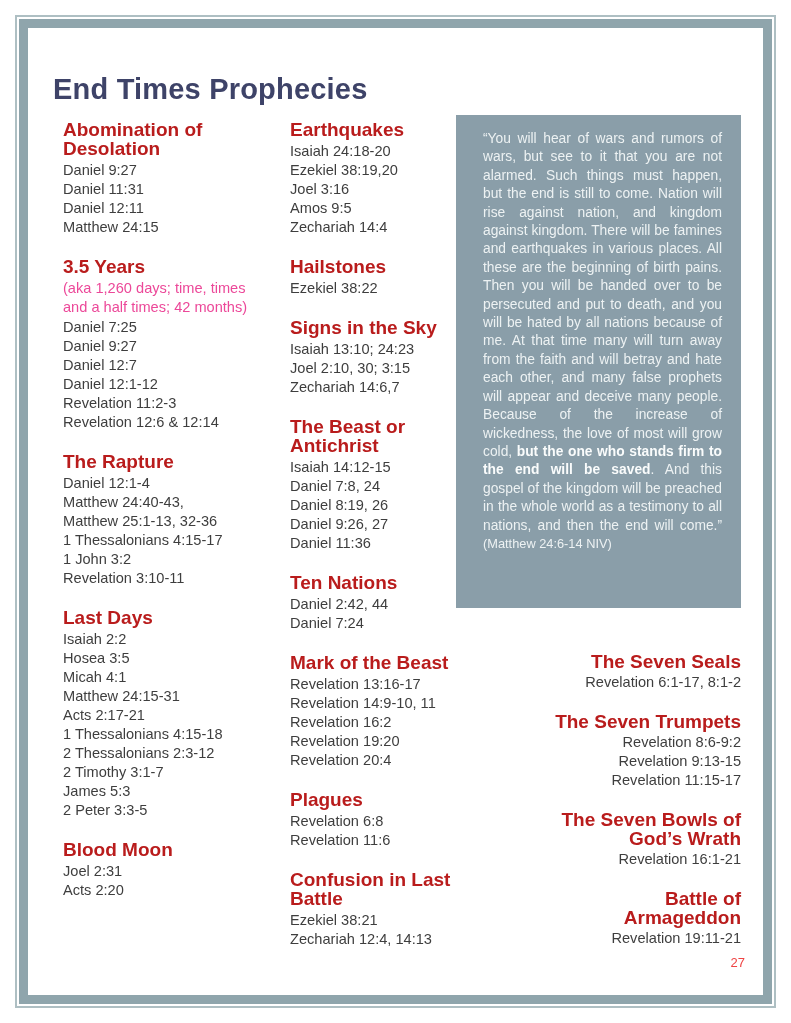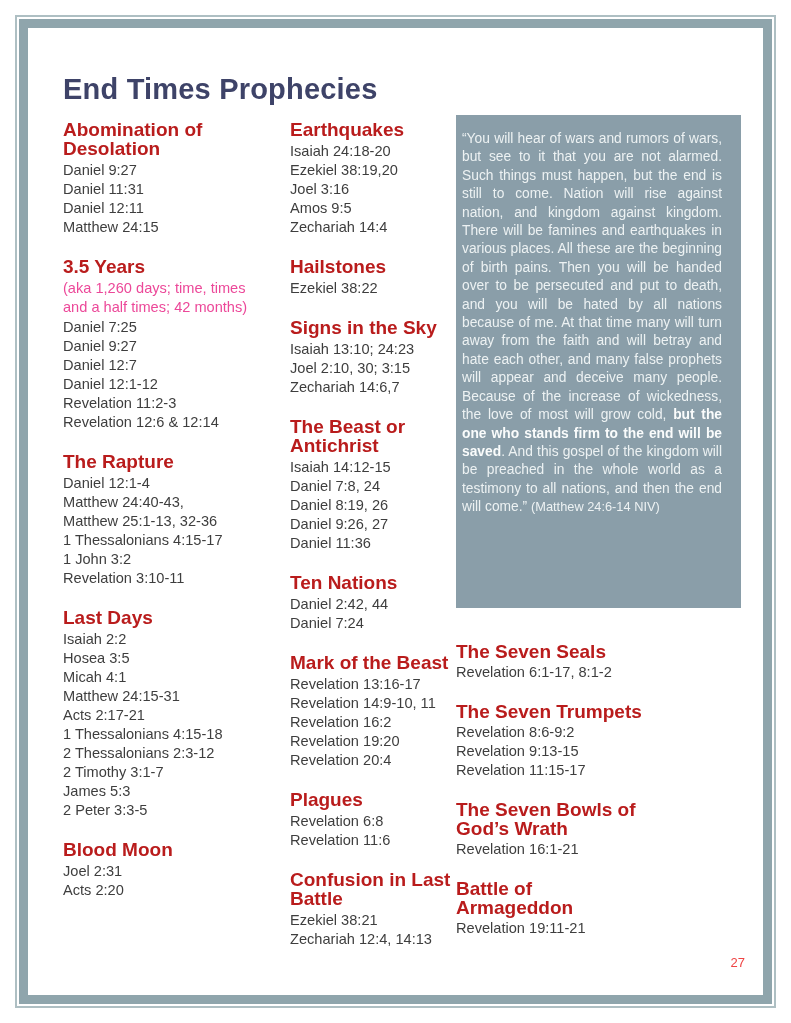--- a/index.html
+++ b/index.html
@@ -19,21 +19,21 @@
     border: 2px solid #AEBFC3;
     pointer-events: none;
   }
   .frame-inner {
     position: absolute; inset: 19px;
     border: 9px solid #8FA5AC;
     pointer-events: none;
   }
   .page-title {
     position: absolute;
-    left: 63px; top: 54px;
+    left: 53px; top: 54px;
     font-size: 29px;
     font-weight: bold;
     color: #3E4368;
     letter-spacing: 0.2px;
   }
   .col { position: absolute; top: 120px; }
   .col1 { left: 63px;  width: 208px; }
   .col2 { left: 290px; width: 182px; }
   .col3 { position: absolute; left: 456px; top: 115px; width: 285px; }
 
@@ -57,36 +57,36 @@
     font-size: 14.6px;
     line-height: 19px;
     color: #3E3E3E;
   }
 
   .quote-box {
     box-sizing: border-box;
     width: 285px;
     height: 493px;
     background: #8A9EA9;
-    padding: 15px 19px 18px 6px;
+    padding: 15px 19px 18px 27px;
     overflow: hidden;
   }
   .quote-text {
     margin: 0;
     color: #EDF2F3;
     font-size: 13.8px;
     line-height: 18.4px;
     text-align: justify;
   }
   .quote-text b { color: #FAFCFC; }
   .quote-citation { font-size: 12.8px; }
 
   .right-sections {
-    margin-top: 34px;
-    text-align: left;
+    margin-top: 44px;
+    text-align: right;
   }
   .right-sections .section { margin-bottom: 20px; }
   .right-sections .sec-heading { margin-bottom: 2px; }
 
   .page-number {
     position: absolute;
     right: 46px; bottom: 53px;
     font-size: 13px;
     color: #ef4444;
   }

